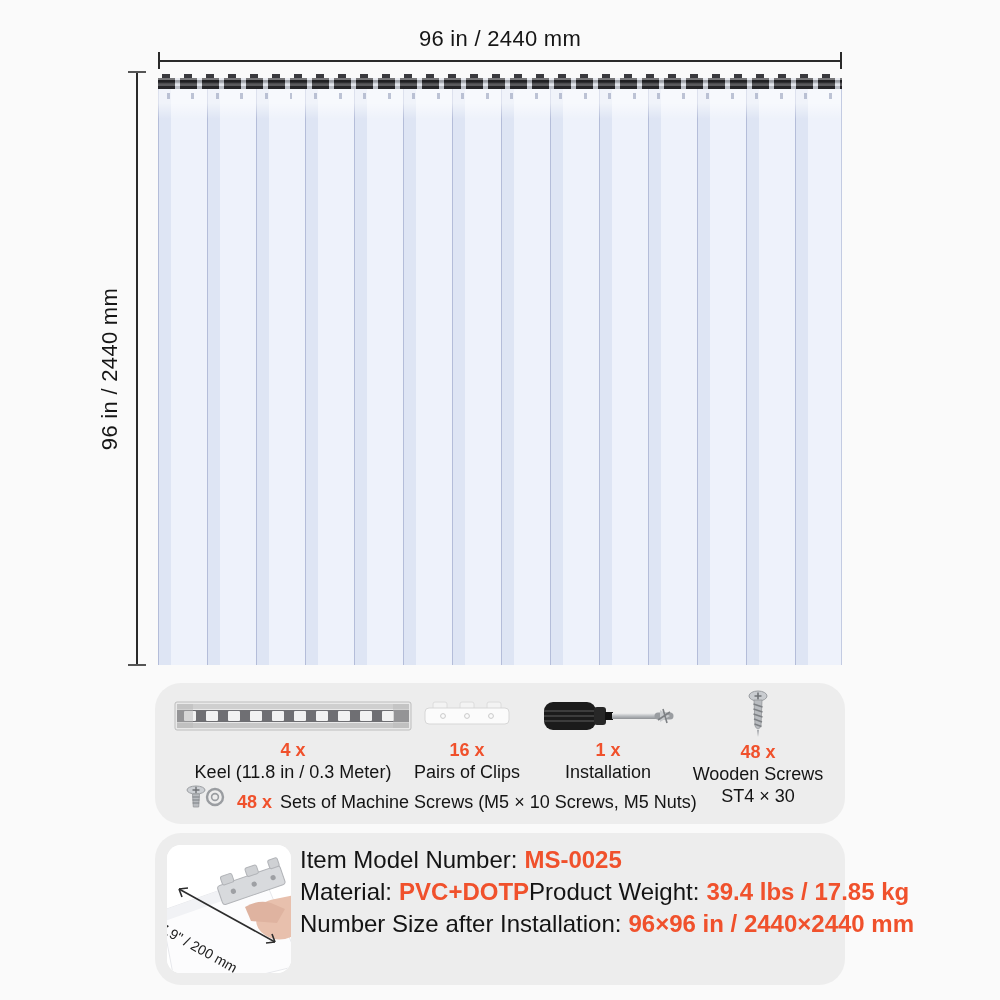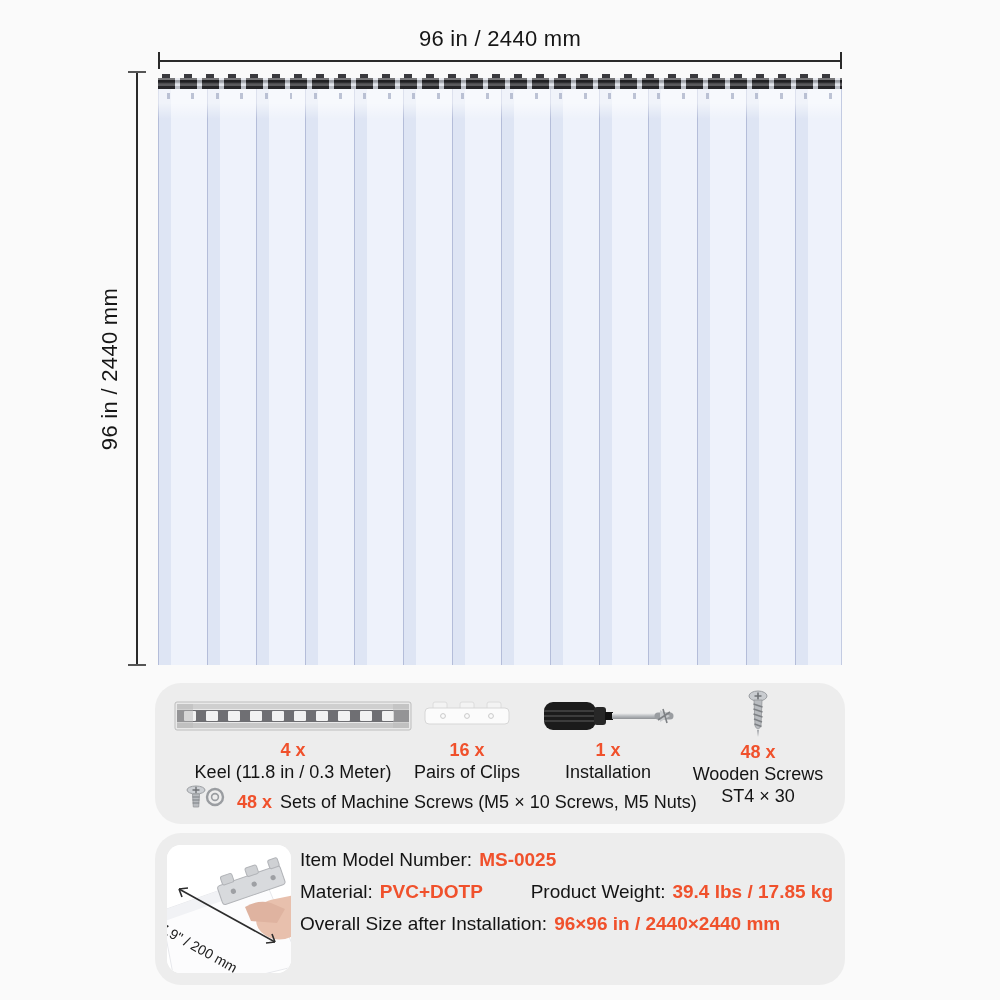--- a/index.html
+++ b/index.html
@@ -48,21 +48,21 @@
   .spec-box{left:155px;top:833px;width:690px;height:152px;}
 
   .acc-col{position:absolute;top:10px;display:flex;flex-direction:column;align-items:center;}
   .icon-slot{height:46px;display:flex;align-items:center;justify-content:center;}
   .count{font-size:18px;font-weight:700;color:var(--accent);line-height:22px;}
   .acc-label{font-size:18px;font-weight:400;color:#141414;line-height:22px;text-align:right;white-space:nowrap;}
   .machine-row{position:absolute;left:30px;top:102px;display:flex;align-items:center;gap:8px;font-size:18px;}
   .machine-row .count{margin-left:2px;}
 
   .spec-img{left:12px;top:12px;width:124px;height:128px;border-radius:14px;background:#ffffff;overflow:hidden;}
-  .spec-text{left:145px;top:12px;width:533px;font-size:19px;}
+  .spec-text{left:145px;top:12px;width:533px;font-size:24px;}
   .spec-row{display:flex;justify-content:space-between;height:30px;align-items:center;white-space:nowrap;}
   .spec-row.single{justify-content:flex-start;}
   .spec-cell{display:flex;align-items:baseline;}
   .lbl{color:#141414;}
   .val{color:var(--accent);font-weight:700;margin-left:7px;}
   .spec-row.gap4{margin-top:2px;}
 
   :root{--accent:#F0512C;}
 </style>
 </head>
@@ -229,18 +229,18 @@
         <span class="lbl">Material:</span>
         <span class="val">PVC+DOTP</span>
       </span>
       <span class="spec-cell">
         <span class="lbl">Product Weight:</span>
         <span class="val">39.4 lbs / 17.85 kg</span>
       </span>
     </div>
     <div class="spec-row single gap4">
       <span class="spec-cell">
-        <span class="lbl">Overall Size after Installation:</span>
+        <span class="lbl">Number Size after Installation:</span>
         <span class="val">96×96 in / 2440×2440 mm</span>
       </span>
     </div>
   </div>
 </div>
 
 </body></html>

